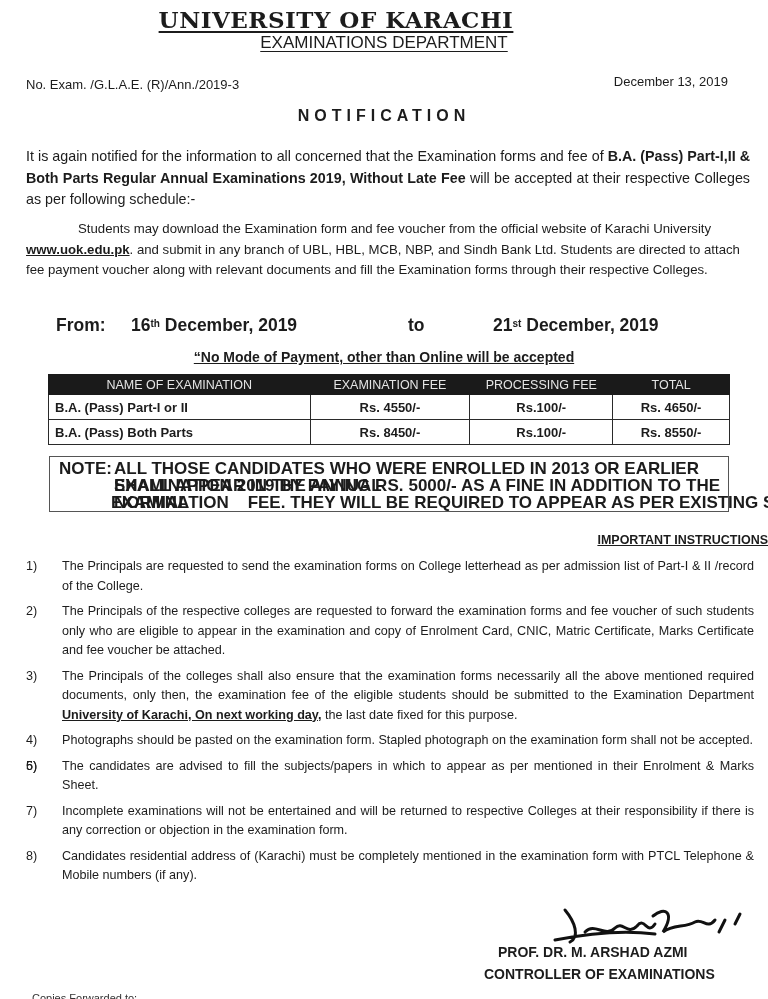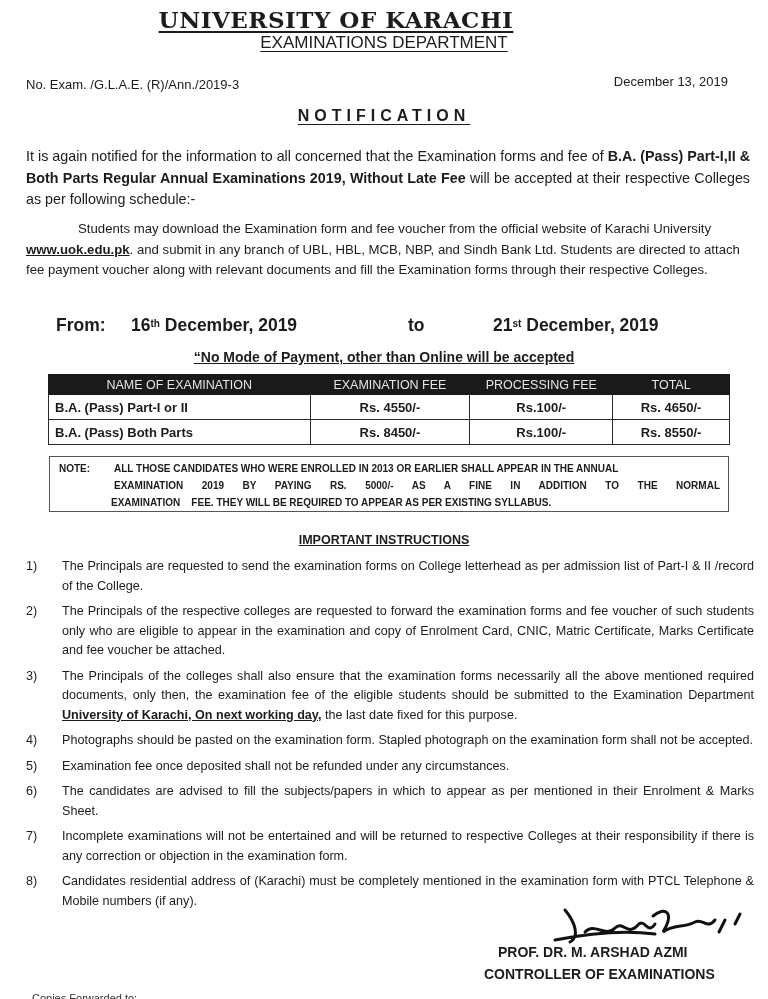--- a/index.html
+++ b/index.html
@@ -11,21 +11,21 @@
   .title span { text-decoration: underline; text-decoration-thickness: 2px; text-underline-offset: 3px; }
   .subtitle { position: absolute; left: 0; width: 768px; top: 33px; text-align: center;
     font-weight: normal; font-size: 17px; }
   .subtitle span { text-decoration: underline; text-underline-offset: 3px; }
 
   .refno { position: absolute; left: 26px; top: 77px; font-size: 13px; }
   .date { position: absolute; right: 40px; top: 74px; font-size: 13px; }
 
   .notif { position: absolute; left: 0; width: 768px; top: 107px; text-align: center;
     font-weight: bold; font-size: 16px; letter-spacing: 5px; }
-  .notif span { text-decoration: underline; text-underline-offset: 3px; margin-top: 32px; }
+  .notif span { text-underline-offset: 3px; margin-top: 32px; }
 
   .para1 { position: absolute; left: 26px; width: 724px; top: 146px; font-size: 14.3px;
     line-height: 21.5px; text-align: justify; }
   .para2 { position: absolute; left: 26px; width: 724px; top: 219px; font-size: 13.2px;
     line-height: 20.5px; }
   .para2 .indent { display: inline-block; width: 52px; }
   .link { font-weight: bold; text-decoration: underline; }
 
   .from-row { position: absolute; top: 315px; left: 56px; font-weight: bold; font-size: 17.5px; }
   .from-row .seg { position: absolute; white-space: nowrap; }
@@ -36,27 +36,27 @@
   .mode span { text-decoration: underline; }
 
   table.fees { position: absolute; left: 48px; top: 374px; width: 682px; border-collapse: collapse;
     font-size: 13px; }
   table.fees th { background: #1a1a1a; color: #e5e5e5; font-weight: normal; height: 20px;
     font-size: 12.5px; border: 1px solid #1a1a1a; }
   table.fees td { border: 1.5px solid #2a2a2a; height: 25px; font-weight: bold; text-align: center; }
   table.fees td.name { text-align: left; padding-left: 6px; }
 
   .note { position: absolute; left: 49px; top: 456px; width: 680px; height: 56px;
-    border: 1px solid #555; font-size: 10px; font-weight: bold; line-height: 17px; padding: 2px 0 0 0; }
+    border: 1px solid #555; font-size: 17px; font-weight: bold; line-height: 17px; padding: 2px 0 0 0; }
   .note .label { position: absolute; left: 9px; top: 3px; }
   .note .l1 { position: absolute; left: 64px; top: 3px; width: 606px; }
   .note .l2 { position: absolute; left: 64px; top: 20px; width: 606px; text-align: justify; text-align-last: justify; }
   .note .l3 { position: absolute; left: 61px; top: 37px; }
 
-  .instr-title { position: absolute; top: 533px; left: 0; width: 768px; text-align: center;
+  .instr-title { position: absolute; top: 533px; left: 0; width: 768px; text-align: right;
     font-weight: bold; font-size: 12.5px; }
   .instr-title span { text-decoration: underline; }
 
   ol.instr { position: absolute; left: 26px; top: 557px; width: 728px; list-style: none; font-size: 12.6px; line-height: 19.5px; }
   ol.instr li { position: relative; padding-left: 36px; margin-bottom: 6px; text-align: justify; }
   ol.instr li .num { position: absolute; left: 0; top: 0; }
   ol.instr li .u { font-weight: bold; text-decoration: underline; }
 
   .sig-scribble { position: absolute; left: 535px; top: 902px; width: 220px; height: 50px; }
   .sig-name { position: absolute; left: 498px; top: 944px; font-size: 14px; font-weight: bold; }
@@ -119,21 +119,21 @@
   <span class="l3" style="white-space:pre;">EXAMINATION    FEE. THEY WILL BE REQUIRED TO APPEAR AS PER EXISTING SYLLABUS.</span>
 </div>
 
 <div class="instr-title"><span>IMPORTANT INSTRUCTIONS</span></div>
 
 <ol class="instr">
   <li><span class="num">1)</span><span>The Principals are requested to send the examination forms on College letterhead as per admission list of Part-I &amp; II /record of the College.</span></li>
   <li><span class="num">2)</span><span>The Principals of the respective colleges are requested to forward the examination forms and fee voucher of such students only who are eligible to appear in the examination and copy of Enrolment Card, CNIC, Matric Certificate, Marks Certificate and fee voucher be attached.</span></li>
   <li><span class="num">3)</span><span>The Principals of the colleges shall also ensure that the examination forms necessarily all the above mentioned required documents, only then, the examination fee of the eligible students should be submitted to the Examination Department </span><span class="u">University of Karachi,  On next working day,</span><span> the last date fixed for this purpose.</span></li>
   <li><span class="num">4)</span><span>Photographs should be pasted on the examination form. Stapled photograph on the examination form shall not be accepted.</span></li>
-  <li><span class="num">5)</span><span>Examination fee once deposited shall not be refunded under any circumstances.</span></li>
+  <li><span class="num">5)</span></li>
   <li><span class="num">6)</span><span>The candidates are advised to fill the subjects/papers in which to appear as per mentioned in their Enrolment &amp; Marks Sheet.</span></li>
   <li><span class="num">7)</span><span>Incomplete examinations will not be entertained and will be returned to respective Colleges at their responsibility if there is any correction or objection in the examination form.</span></li>
   <li><span class="num">8)</span><span>Candidates residential address of (Karachi) must be completely mentioned in the examination form with PTCL Telephone &amp; Mobile numbers (if any).</span></li>
 </ol>
 
 <svg class="sig-scribble" viewBox="0 0 220 50">
   <path d="M30 8 C40 20, 45 35, 35 40 M20 38 C60 30, 90 28, 120 32 M50 30 C60 20, 70 36, 80 26 C88 18, 92 34, 102 24 C110 14, 112 34, 120 22 M118 14 C130 4, 140 10, 128 30 C138 22, 150 26, 160 20 C168 16, 172 28, 180 18 M190 18 L184 30 M205 12 L200 22" stroke="#111" stroke-width="3" fill="none" stroke-linecap="round"></path>
 </svg>
 
 <div class="sig-name">PROF. DR. M. ARSHAD AZMI</div>

